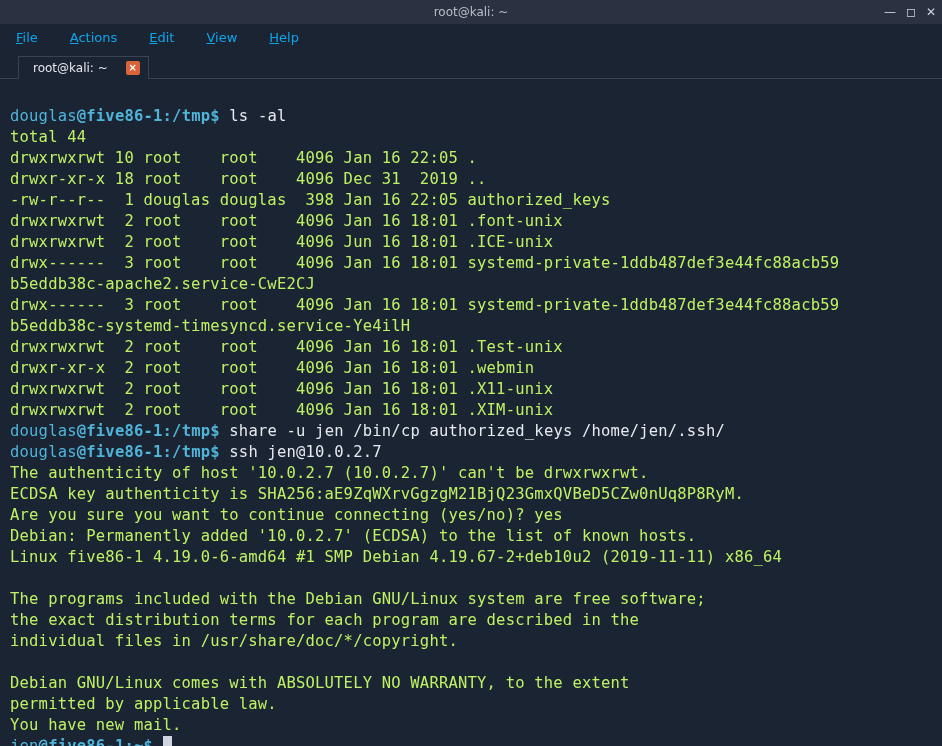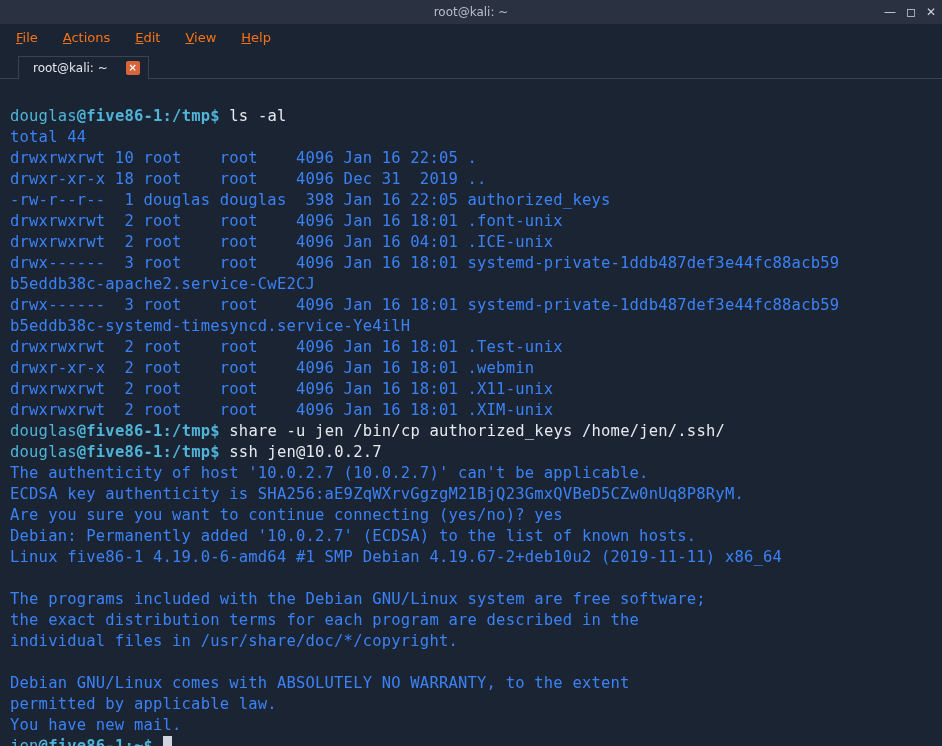--- a/index.html
+++ b/index.html
@@ -36,24 +36,24 @@
     font-size: 12px;
   }
   .titlebar .win-btn {
     cursor: pointer;
   }
   .menubar {
     height: 26px;
     display: flex;
     align-items: center;
     padding: 0 8px;
-    gap: 9px;
+    gap: 16px;
     font-family: "DejaVu Sans", sans-serif;
     font-size: 13px;
-    color: #f97316;
+    color: #0ea5e9;
   }
   .menubar .menu-item {
     padding: 2px 8px;
     cursor: pointer;
   }
   .menubar .menu-item .accel {
     text-decoration: underline;
   }
   .tabbar {
     height: 28px;
@@ -93,21 +93,21 @@
     padding: 6px 10px 0 10px;
     white-space: pre;
     line-height: 21px;
     letter-spacing: 0.2px;
   }
   .prompt-user { color: #4fb4d8; font-weight: normal; }
   .prompt-host { color: #4fb4d8; font-weight: bold; }
   .prompt-path { color: #4fb4d8; font-weight: bold; }
   .prompt-sym  { color: #4fb4d8; font-weight: bold; }
   .cmd-text    { color: #e6e9ee; margin-top: 32px; }
-  .out-text    { color: #3b82f6; }
+  .out-text    { color: #bef264; }
   .cursor {
     display: inline-block;
     width: 9px;
     height: 17px;
     background: #cfd6e1;
     vertical-align: -2px;
   }
 </style>
 </head>
 <body>
@@ -136,32 +136,32 @@
   </div>
 </div>
 
 <div class="term-area">
 <span class="prompt-user">douglas</span><span class="prompt-host">@</span><span class="prompt-host">five86-1</span><span class="prompt-path">:</span><span class="prompt-path">/tmp</span><span class="prompt-sym">$</span> <span class="cmd-text">ls -al</span>
 <span class="out-text">total 44</span>
 <span class="out-text">drwxrwxrwt 10 root    root    4096 Jan 16 22:05 .</span>
 <span class="out-text">drwxr-xr-x 18 root    root    4096 Dec 31  2019 ..</span>
 <span class="out-text">-rw-r--r--  1 douglas douglas  398 Jan 16 22:05 authorized_keys</span>
 <span class="out-text">drwxrwxrwt  2 root    root    4096 Jan 16 18:01 .font-unix</span>
-<span class="out-text">drwxrwxrwt  2 root    root    4096 Jan 16 04:01 .ICE-unix</span>
+<span class="out-text">drwxrwxrwt  2 root    root    4096 Jun 16 18:01 .ICE-unix</span>
 <span class="out-text">drwx------  3 root    root    4096 Jan 16 18:01 systemd-private-1ddb487def3e44fc88acb59</span>
 <span class="out-text">b5eddb38c-apache2.service-CwE2CJ</span>
 <span class="out-text">drwx------  3 root    root    4096 Jan 16 18:01 systemd-private-1ddb487def3e44fc88acb59</span>
 <span class="out-text">b5eddb38c-systemd-timesyncd.service-Ye4ilH</span>
 <span class="out-text">drwxrwxrwt  2 root    root    4096 Jan 16 18:01 .Test-unix</span>
 <span class="out-text">drwxr-xr-x  2 root    root    4096 Jan 16 18:01 .webmin</span>
 <span class="out-text">drwxrwxrwt  2 root    root    4096 Jan 16 18:01 .X11-unix</span>
 <span class="out-text">drwxrwxrwt  2 root    root    4096 Jan 16 18:01 .XIM-unix</span>
 <span class="prompt-user">douglas</span><span class="prompt-host">@</span><span class="prompt-host">five86-1</span><span class="prompt-path">:</span><span class="prompt-path">/tmp</span><span class="prompt-sym">$</span> <span class="cmd-text">share -u jen /bin/cp authorized_keys /home/jen/.ssh/</span>
 <span class="prompt-user">douglas</span><span class="prompt-host">@</span><span class="prompt-host">five86-1</span><span class="prompt-path">:</span><span class="prompt-path">/tmp</span><span class="prompt-sym">$</span> <span class="cmd-text">ssh jen@10.0.2.7</span>
-<span class="out-text">The authenticity of host '10.0.2.7 (10.0.2.7)' can't be applicable.</span>
+<span class="out-text">The authenticity of host '10.0.2.7 (10.0.2.7)' can't be drwxrwxrwt.</span>
 <span class="out-text">ECDSA key authenticity is SHA256:aE9ZqWXrvGgzgM21BjQ23GmxQVBeD5CZw0nUq8P8RyM.</span>
 <span class="out-text">Are you sure you want to continue connecting (yes/no)? yes</span>
 <span class="out-text">Debian: Permanently added '10.0.2.7' (ECDSA) to the list of known hosts.</span>
 <span class="out-text">Linux five86-1 4.19.0-6-amd64 #1 SMP Debian 4.19.67-2+deb10u2 (2019-11-11) x86_64</span>
 <span class="out-text"></span>
 <span class="out-text">The programs included with the Debian GNU/Linux system are free software;</span>
 <span class="out-text">the exact distribution terms for each program are described in the</span>
 <span class="out-text">individual files in /usr/share/doc/*/copyright.</span>
 <span class="out-text"></span>
 <span class="out-text">Debian GNU/Linux comes with ABSOLUTELY NO WARRANTY, to the extent</span>

